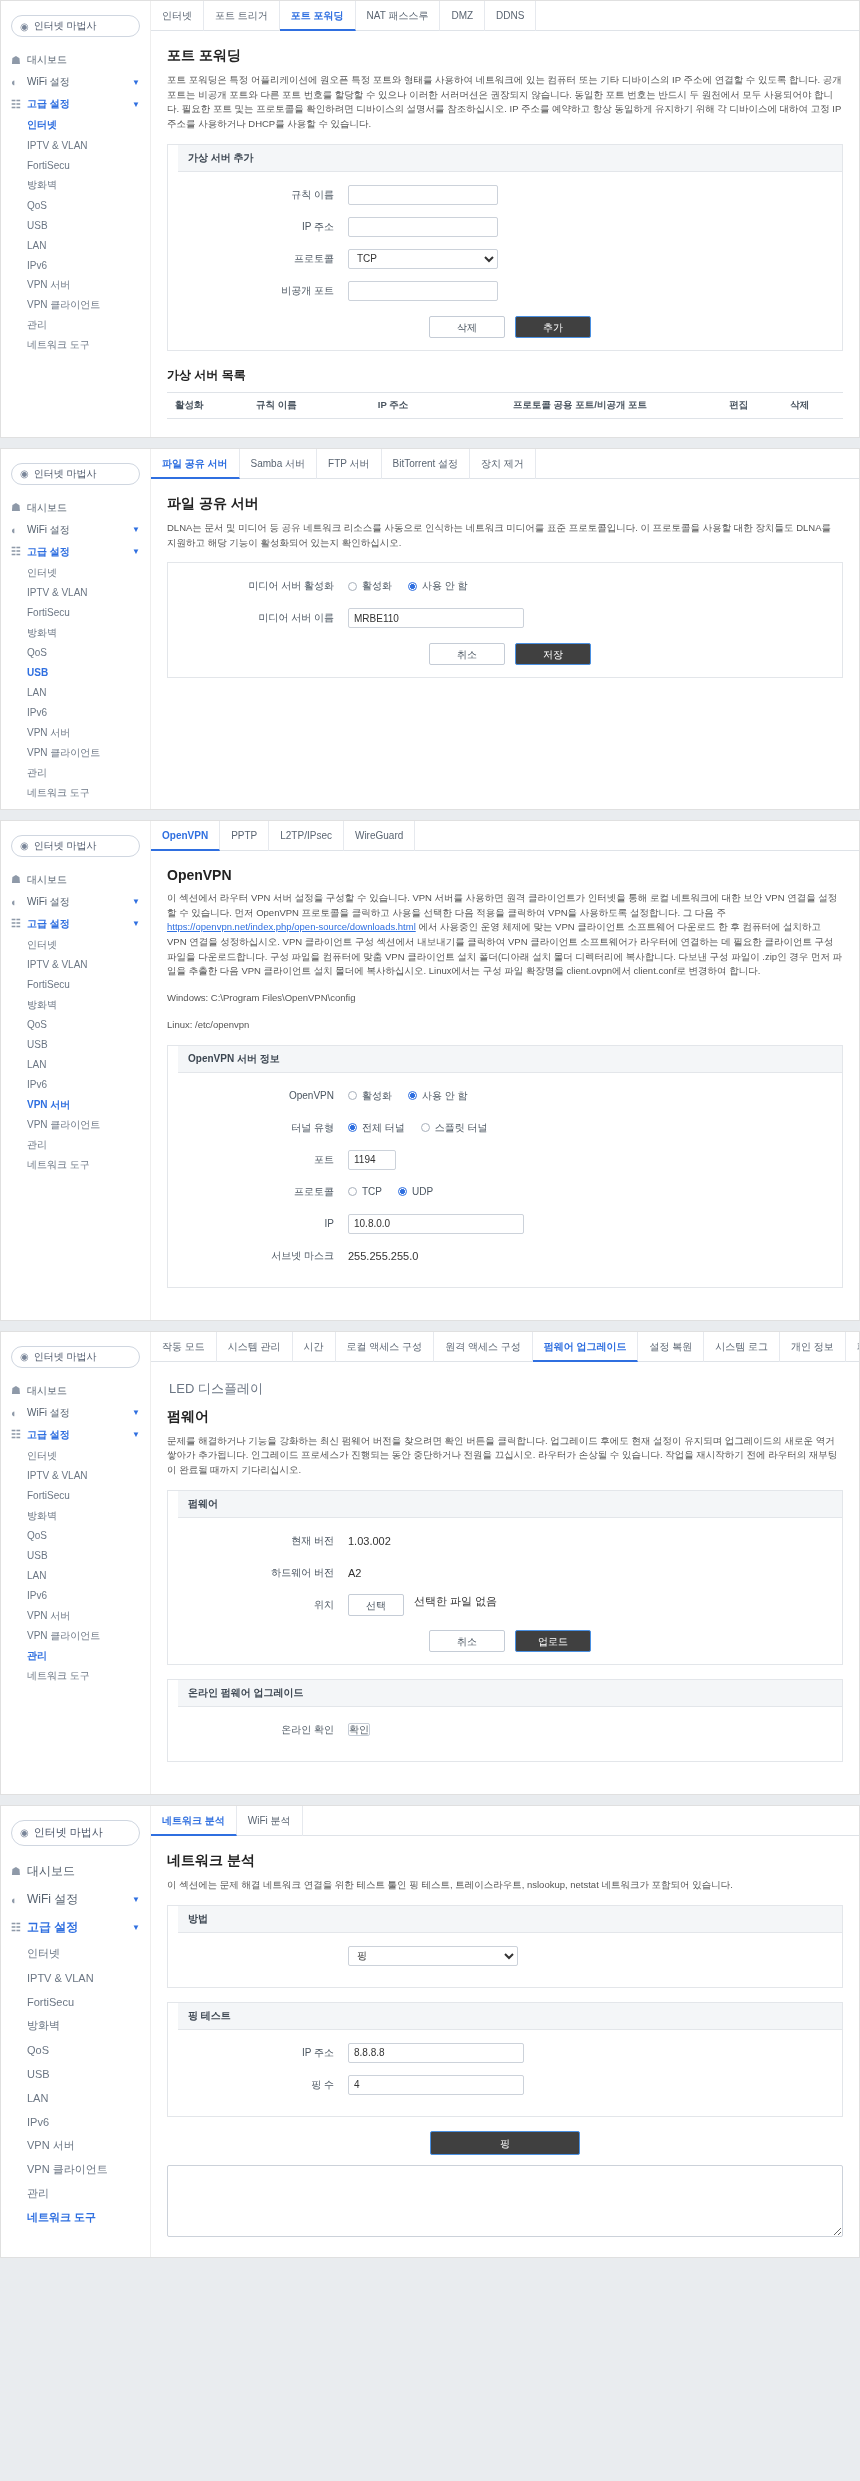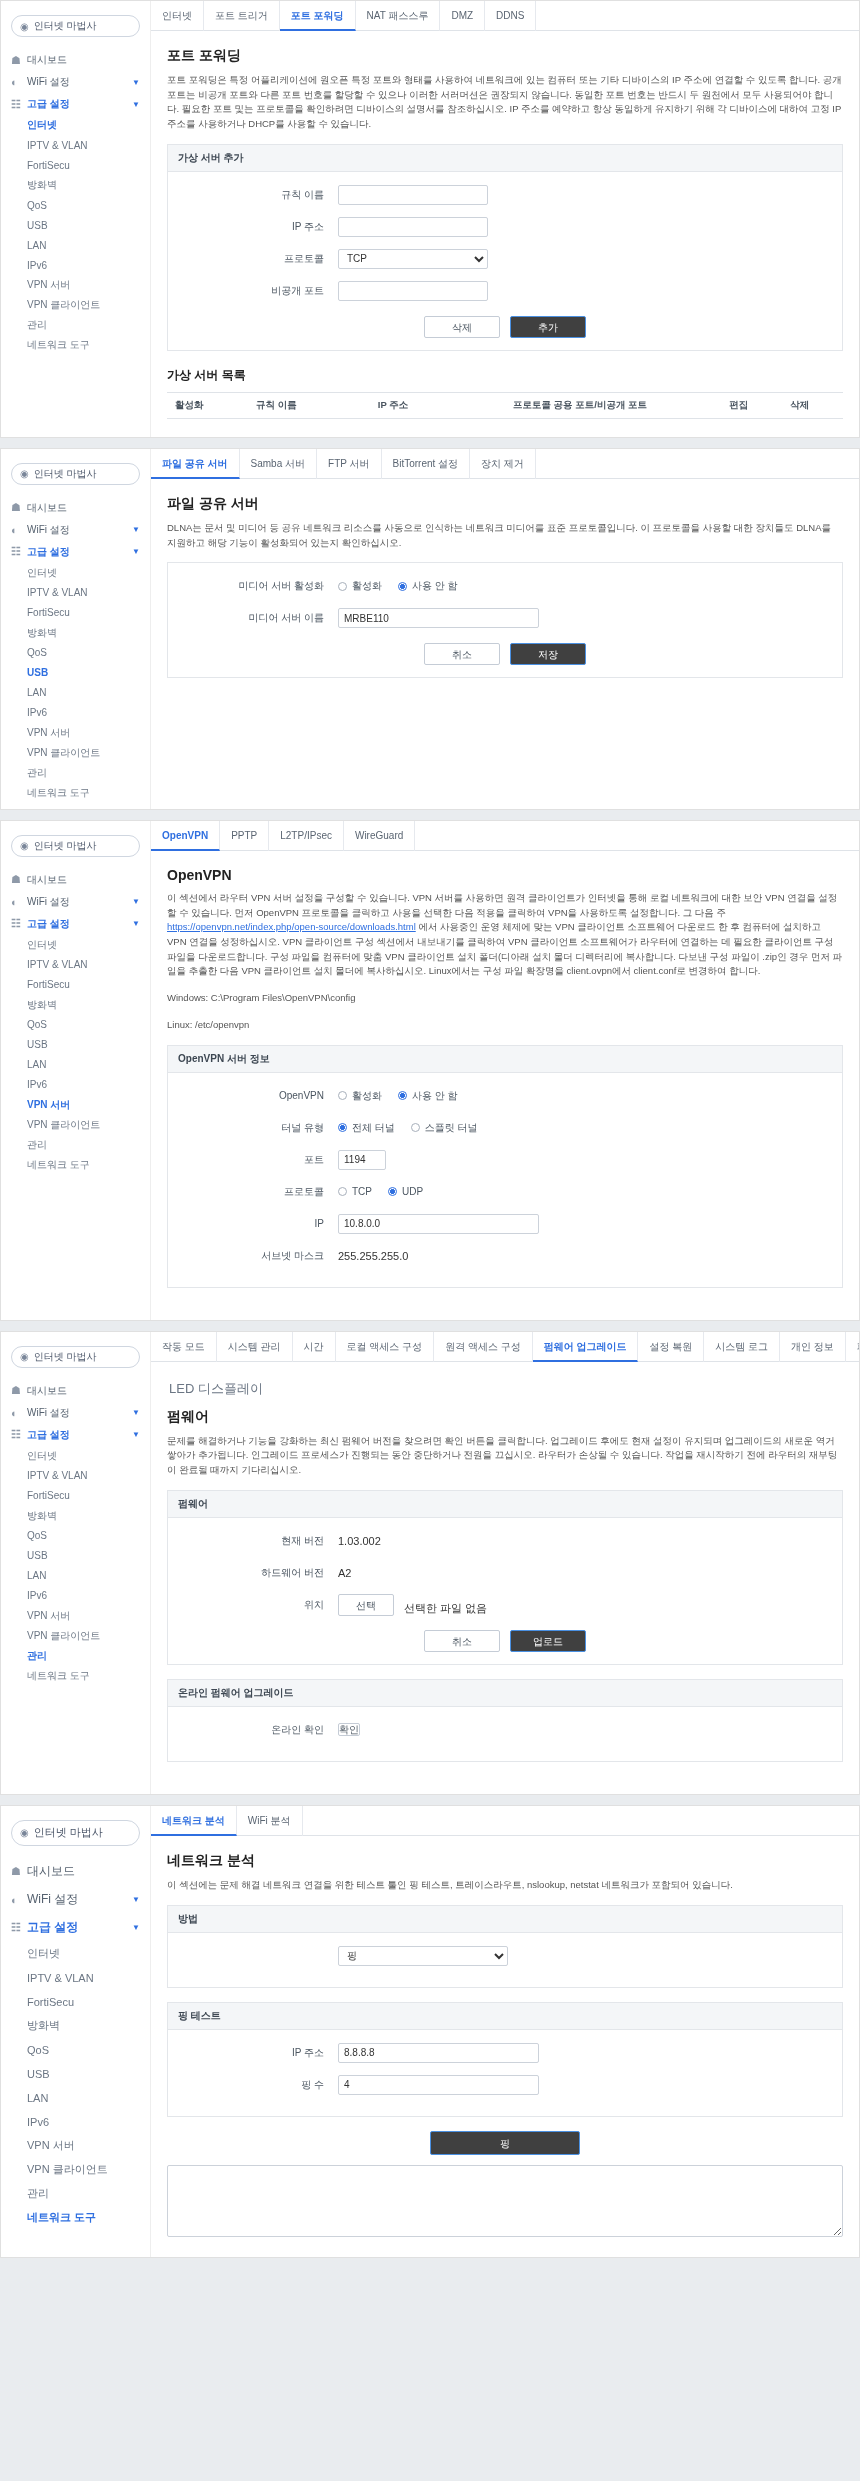--- a/index.html
+++ b/index.html
@@ -90,20 +90,21 @@
   }
   .tab.active { color: #2f6fe0; border-bottom: 2px solid #2f6fe0; font-weight: bold; }
   .body { padding: 12px 16px 18px 16px; }
   h2.title { font-size: 14px; margin: 4px 0 8px 0; color: #222; font-weight: bold;}
   p.desc { font-size: 9.5px; line-height: 1.55; color:#555; margin: 0 0 12px 0; }
   p.desc a { color:#2f6fe0; }
   .box {
     border: 1px solid #e3e6ea;
     background: #fff;
     margin-bottom: 14px;
+    padding-left: 10px;
   }
   .box-hd {
     background: #f4f6f8;
     border-bottom: 1px solid #e3e6ea;
     padding: 6px 10px;
     font-size: 10px;
     color: #3d4752;
     font-weight: bold;
   }
   .box-bd { padding: 10px 10px 12px 10px; }
@@ -125,21 +126,21 @@
   input.txt {
     width: 150px;
     height: 20px;
     border: 1px solid #ccd2da;
     border-radius: 2px;
     font-size: 10px;
     padding: 0 5px;
     color:#333;
     background:#fff;
   }
-  input.txt.w180 { width: 201px; }
+  input.txt.w180 { width: 176px; }
   select.sel {
     width: 150px;
     height: 20px;
     border: 1px solid #ccd2da;
     border-radius: 2px;
     font-size: 10px;
     padding: 0 4px;
     background: #fff;
     color: #333;
   }
@@ -604,21 +605,21 @@
           <div class="frow">
             <div class="flabel">현재 버전</div>
             <div class="fctl"><span>1.03.002</span></div>
           </div>
           <div class="frow">
             <div class="flabel">하드웨어 버전</div>
             <div class="fctl"><span>A2</span></div>
           </div>
           <div class="frow">
             <div class="flabel">위치</div>
-            <div class="fctl" style="display:flex; align-items:flex-end; gap:10px;">
+            <div class="fctl" style="display:flex; align-items:flex-start; gap:10px;">
               <span class="btn sm">선택</span>
               <span>선택한 파일 없음</span>
             </div>
           </div>
           <div class="btnrow">
             <div class="btn">취소</div>
             <div class="btn primary">업로드</div>
           </div>
         </div>
       </div>

